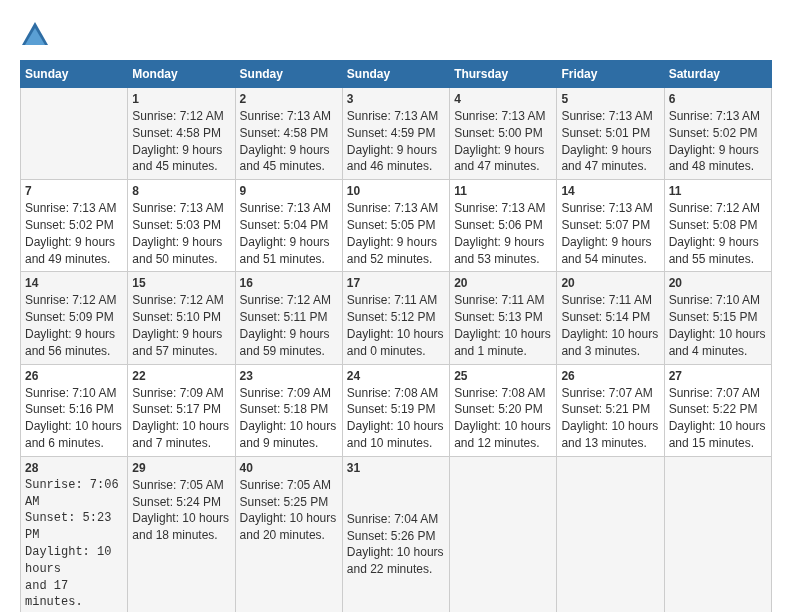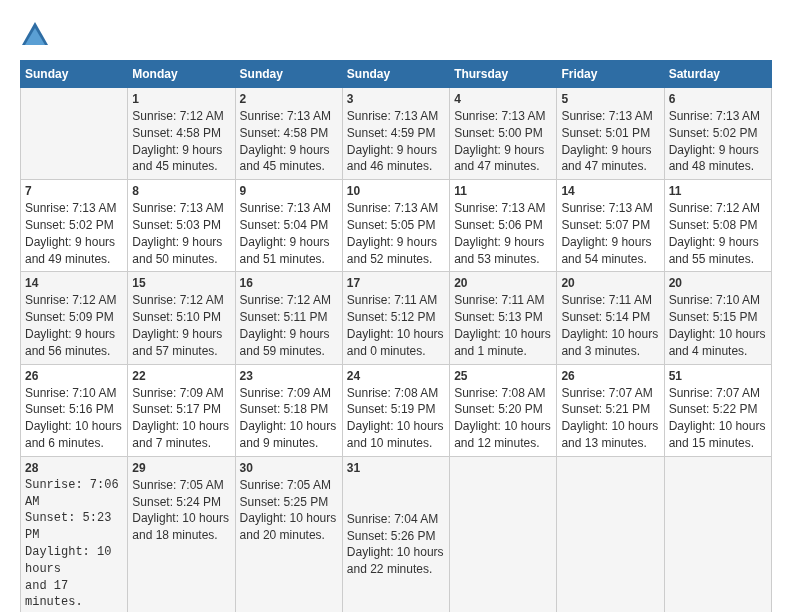--- a/index.html
+++ b/index.html
@@ -308,21 +308,21 @@
 and 12 minutes.</div>
         </td>
         <td>
           <div class="day-number">26</div>
           <div class="day-info" style="white-space: pre-line;">Sunrise: 7:07 AM
 Sunset: 5:21 PM
 Daylight: 10 hours
 and 13 minutes.</div>
         </td>
         <td>
-          <div class="day-number">51</div>
+          <div class="day-number">27</div>
           <div class="day-info" style="white-space: pre-line;">Sunrise: 7:07 AM
 Sunset: 5:22 PM
 Daylight: 10 hours
 and 15 minutes.</div>
         </td>
       </tr>
       <tr>
         <td>
           <div class="day-number">28</div>
           <div class="day-info" style="white-space: pre-line; font-family: Liberation Mono, monospace;">Sunrise: 7:06 AM
@@ -331,21 +331,21 @@
 and 17 minutes.</div>
         </td>
         <td>
           <div class="day-number">29</div>
           <div class="day-info" style="white-space: pre-line;">Sunrise: 7:05 AM
 Sunset: 5:24 PM
 Daylight: 10 hours
 and 18 minutes.</div>
         </td>
         <td>
-          <div class="day-number">30</div>
+          <div class="day-number">40</div>
           <div class="day-info" style="white-space: pre-line;">Sunrise: 7:05 AM
 Sunset: 5:25 PM
 Daylight: 10 hours
 and 20 minutes.</div>
         </td>
         <td>
           <div class="day-number">31</div>
           <div class="day-info" style="white-space: pre-line; margin-top: 36px;">Sunrise: 7:04 AM
 Sunset: 5:26 PM
 Daylight: 10 hours

